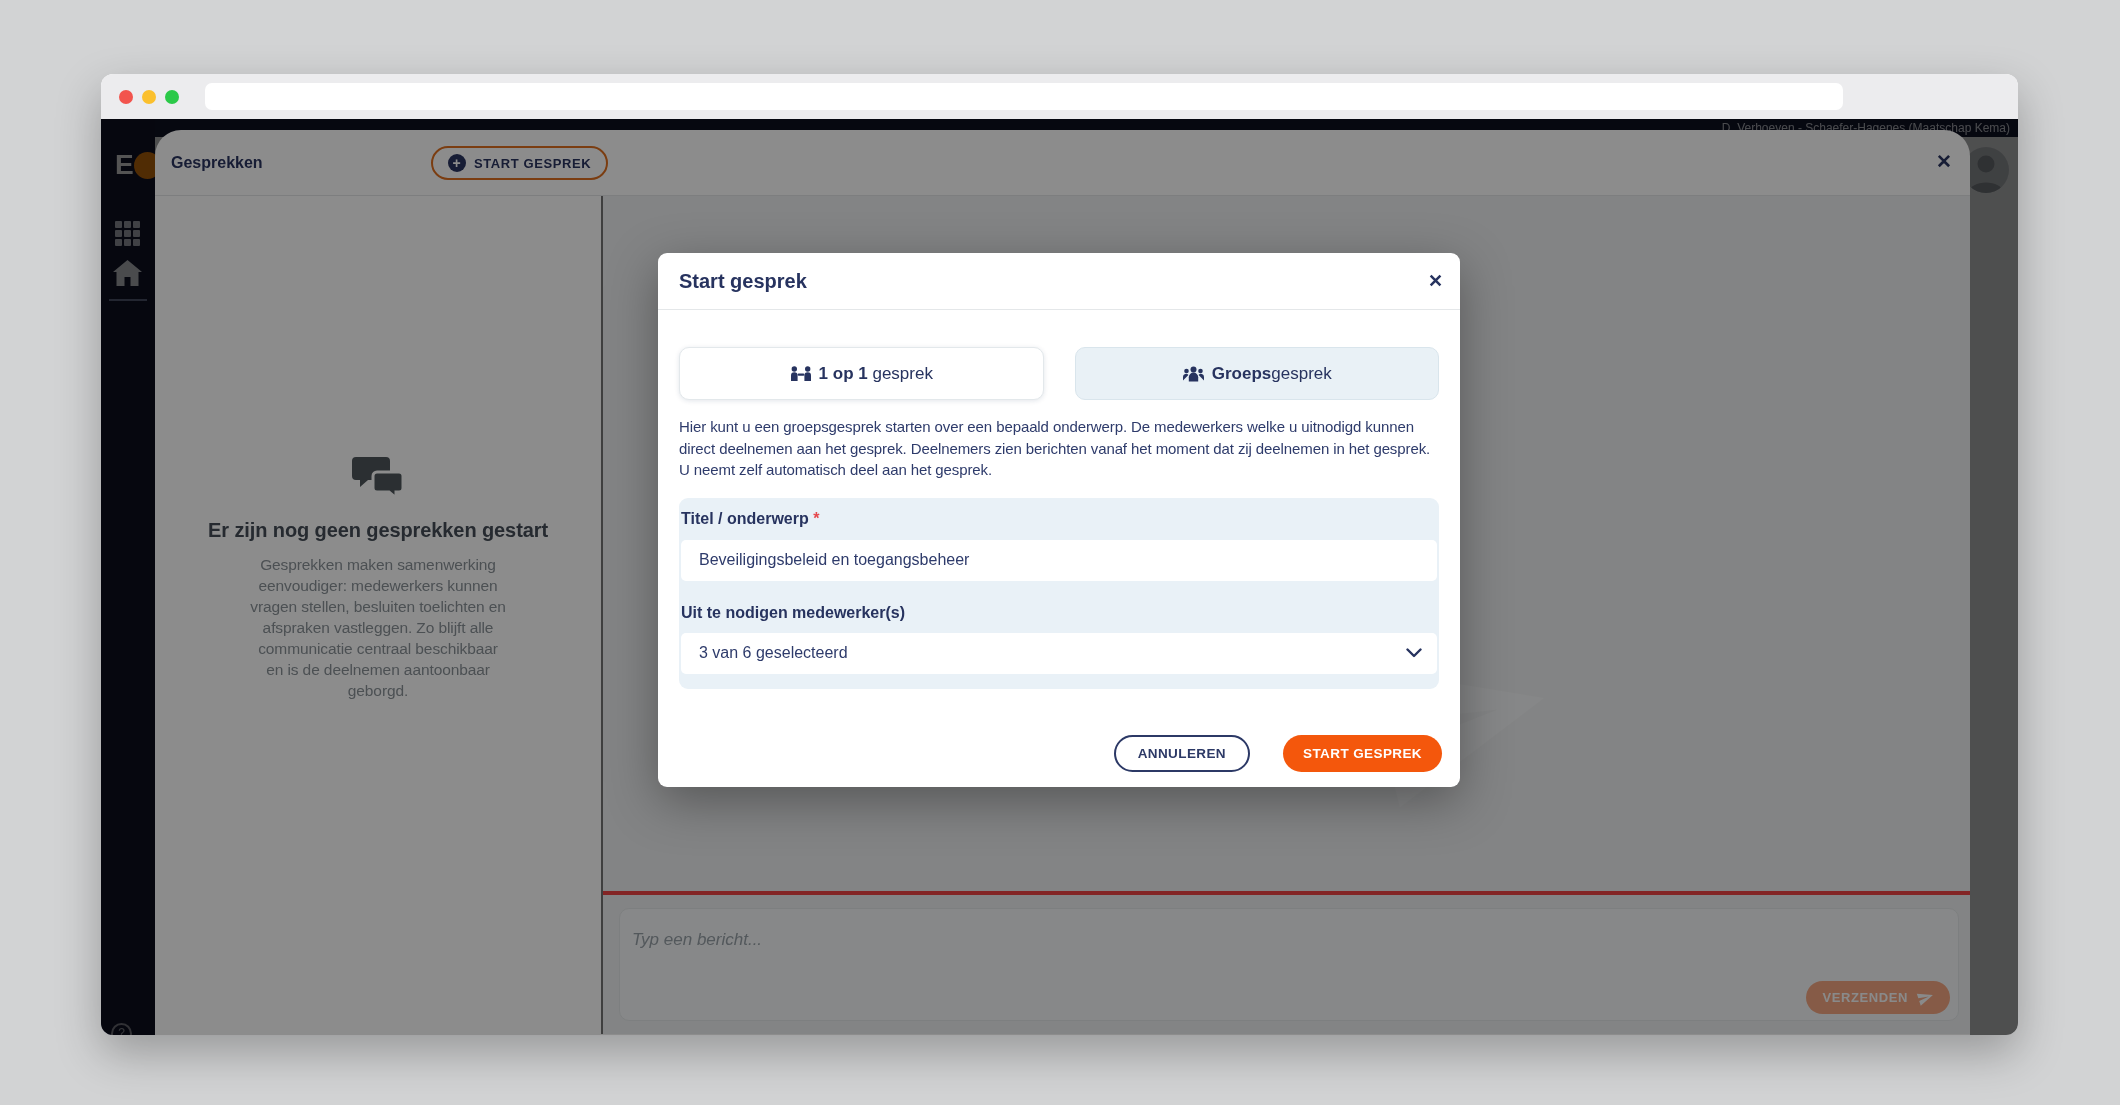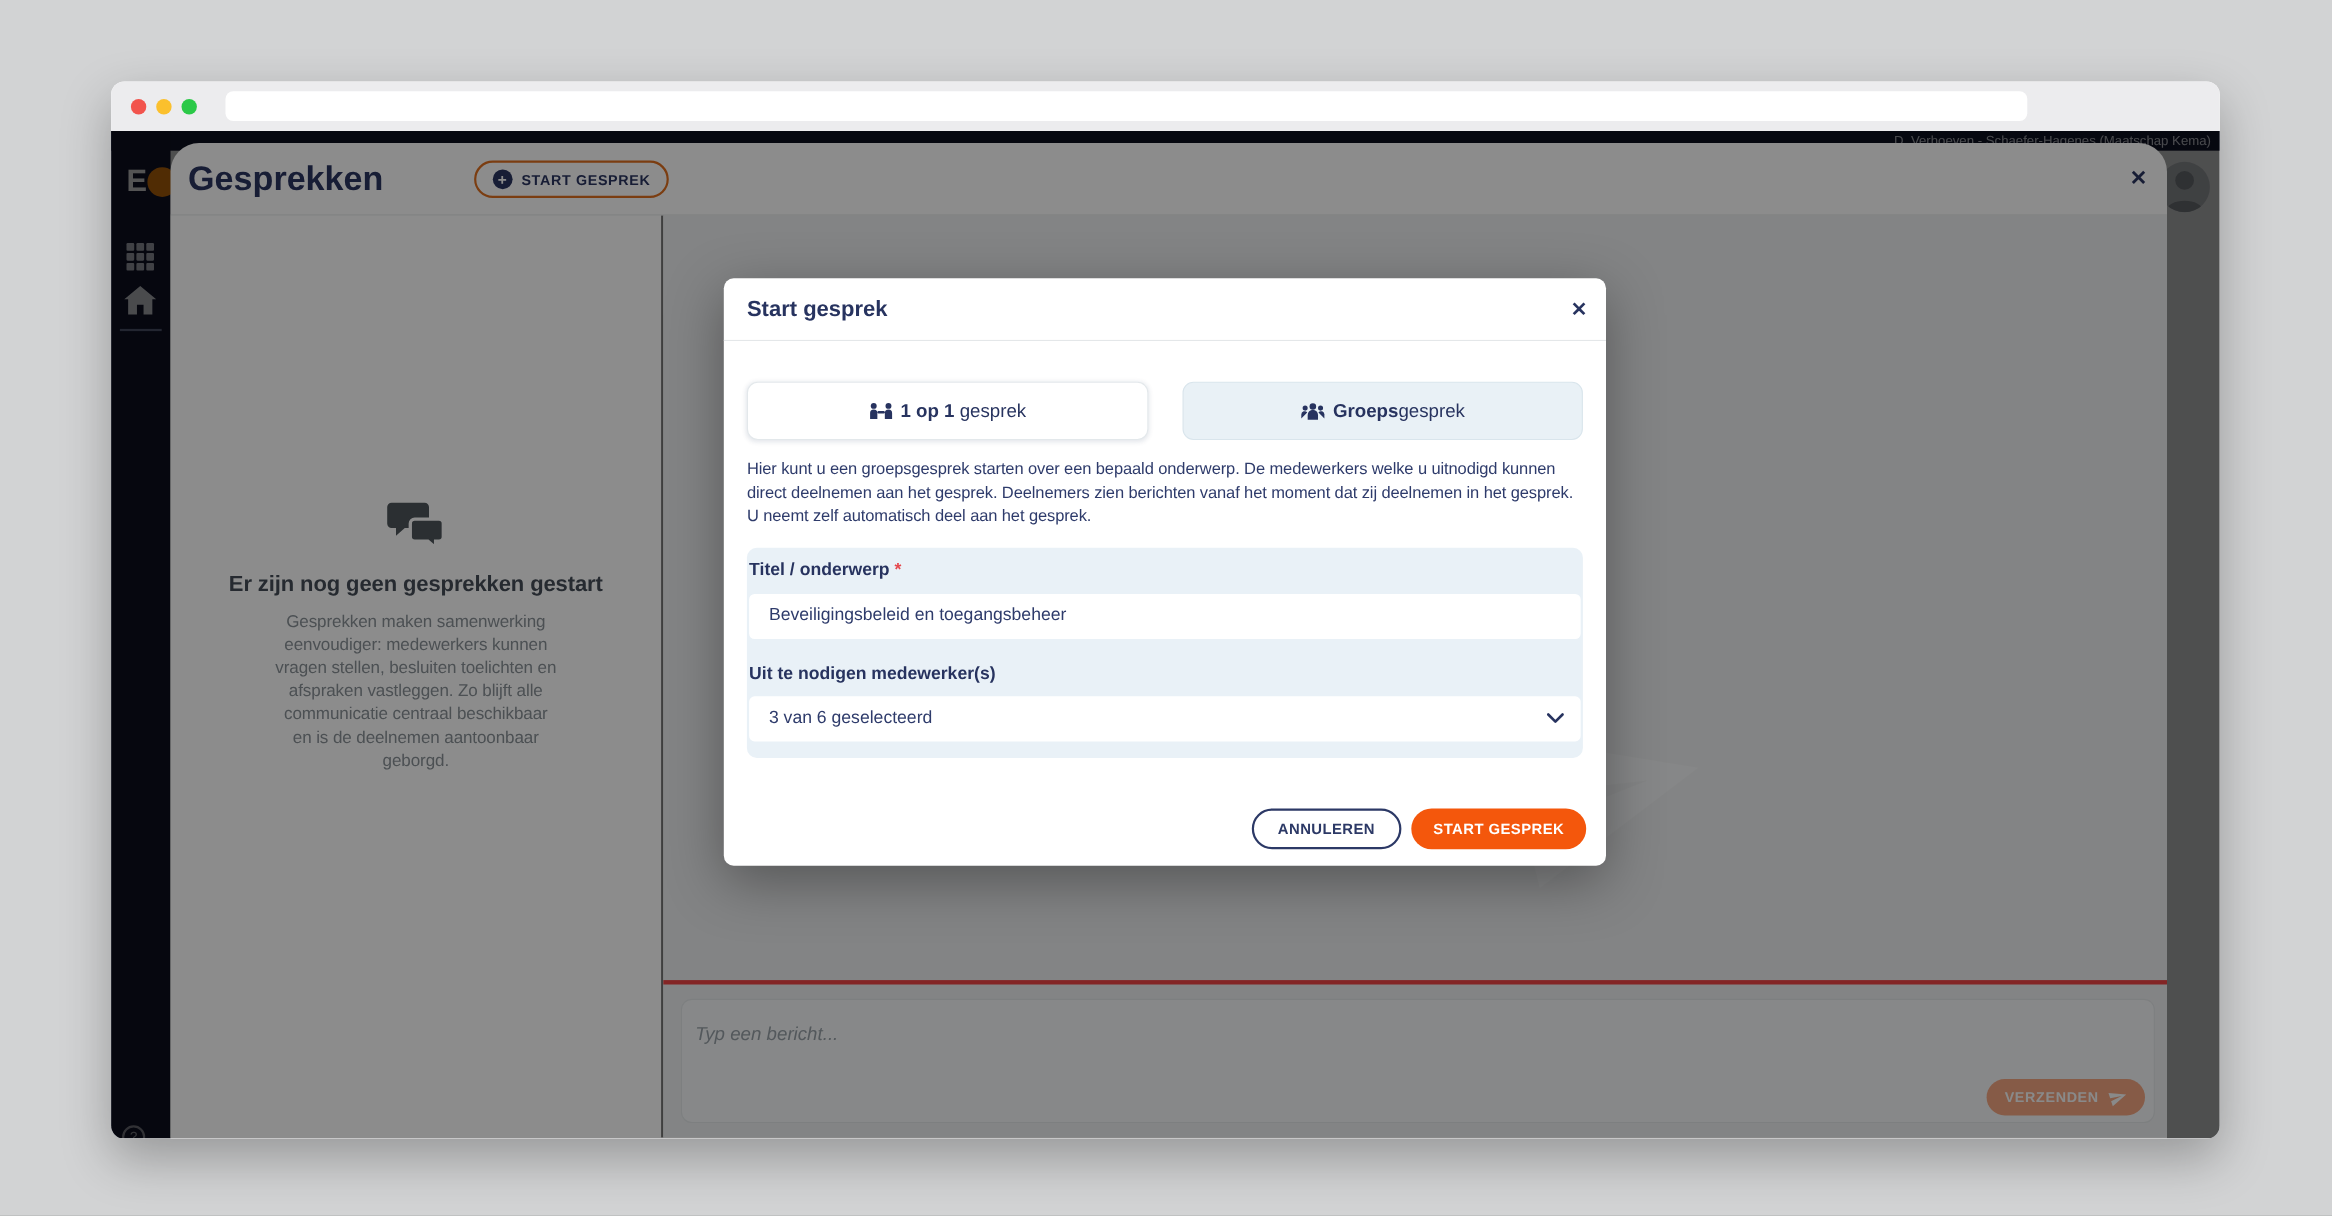--- a/index.html
+++ b/index.html
@@ -30,21 +30,21 @@
   .avatar{position:absolute;left:1862px;top:28px;width:46px;height:46px;border-radius:50%;
     background:#c2c6ca;overflow:hidden;}
 
   .dim1{position:absolute;inset:0;background:rgba(0,0,0,.40);}
   .dim2{position:absolute;inset:0;background:rgba(0,0,0,.45);}
 
   
   .panel{position:absolute;left:54px;top:11px;width:1815px;height:905px;background:#fff;
     border-radius:26px 26px 0 0;overflow:hidden;}
   .p-header{height:66px;border-bottom:1px solid #e3e6e8;position:relative;display:flex;align-items:center;}
-  .p-title{margin-left:16px;font-size:31px;font-weight:700;color:#2b3561;}
+  .p-title{margin-left:16px;font-size:16px;font-weight:700;color:#2b3561;}
   .start-btn{position:absolute;left:276px;top:16px;height:34px;border:2px solid #e0701f;border-radius:18px;
     display:flex;align-items:center;gap:8px;padding:0 15px;color:#2b3561;font-weight:700;font-size:13px;
     letter-spacing:.6px;background:transparent;}
   .plus-disc{width:18px;height:18px;border-radius:50%;background:#2b3561;color:#fff;font-size:14px;
     font-weight:700;display:flex;align-items:center;justify-content:center;line-height:1;}
   .p-close{position:absolute;right:13px;top:20px;width:26px;text-align:center;font-size:19px;
     font-weight:700;color:#2b3561;cursor:default;}
   .p-body{display:flex;height:838px;}
   .col-left{width:448px;background:#fff;border-right:2px solid #737373;position:relative;}
   .col-right{flex:1;background:#eff1f2;position:relative;}
@@ -79,21 +79,21 @@
   .tab b{font-weight:700;}
   .desc{margin-top:16px;width:760px;font-size:15px;line-height:21.5px;color:#2e3b6b;letter-spacing:-.1px;}
   .formbox{margin-top:17px;height:191px;background:#e9f1f7;border-radius:9px;padding:12px 2px 0;}
   .f-label{font-size:16px;font-weight:700;color:#27335f;}
   .req{color:#e5484d;font-weight:700;}
   .f-input{margin-top:12px;height:41px;width:100%;background:#fff;border:none;border-radius:5px;
     padding:0 18px;font-size:16px;color:#2e3b6b;font-family:"Liberation Sans",sans-serif;display:block;}
   .f-label.second{display:block;margin-top:23px;}
   .f-select{margin-top:11px;height:41px;background:#fff;border-radius:5px;display:flex;align-items:center;
     justify-content:space-between;padding:0 15px 0 18px;font-size:16px;color:#2e3b6b;}
-  .m-footer{position:absolute;right:18px;bottom:15px;display:flex;gap:9px;}
+  .m-footer{position:absolute;right:18px;bottom:15px;display:flex;gap:33px;}
   .btn-cancel{height:37px;border-radius:19px;border:2px solid #2c3966;background:#fff;color:#2c3966;
     font-weight:700;font-size:13.5px;letter-spacing:.4px;padding:0 22px;display:flex;align-items:center;}
   .btn-primary{height:37px;border-radius:19px;background:#f4570c;border:none;color:#fff;font-weight:700;
     font-size:13.5px;letter-spacing:.4px;padding:0 20px;display:flex;align-items:center;}
 </style>
 </head>
 <body>
 
 <div class="browser">
   <div class="chrome">

